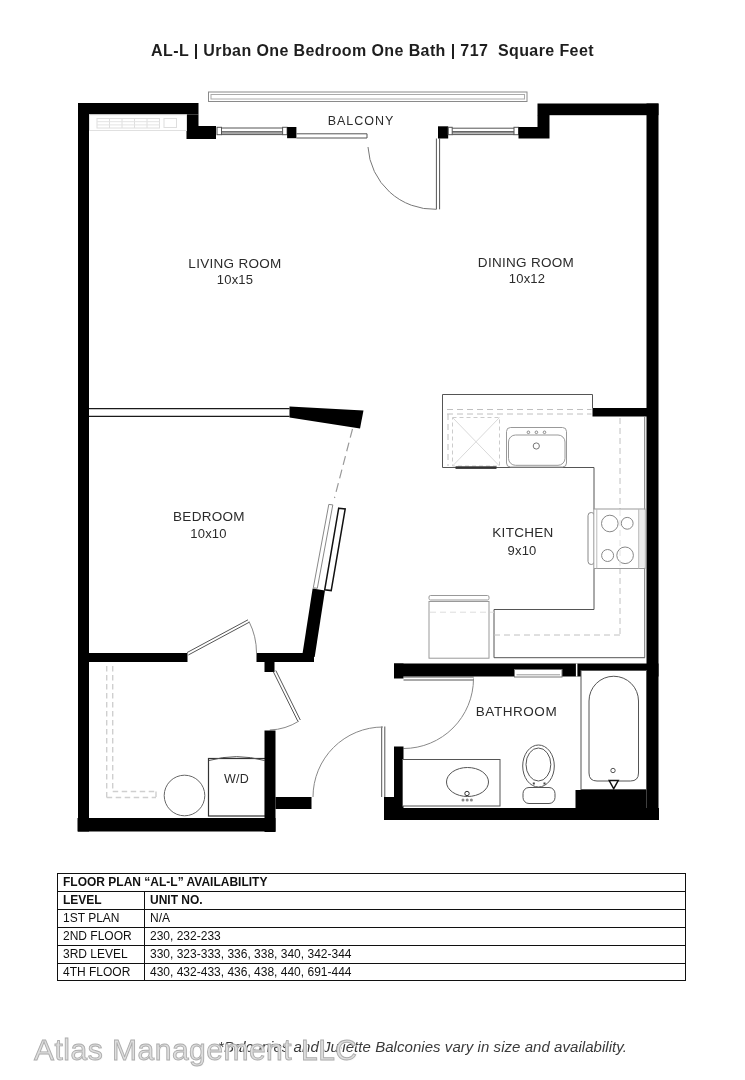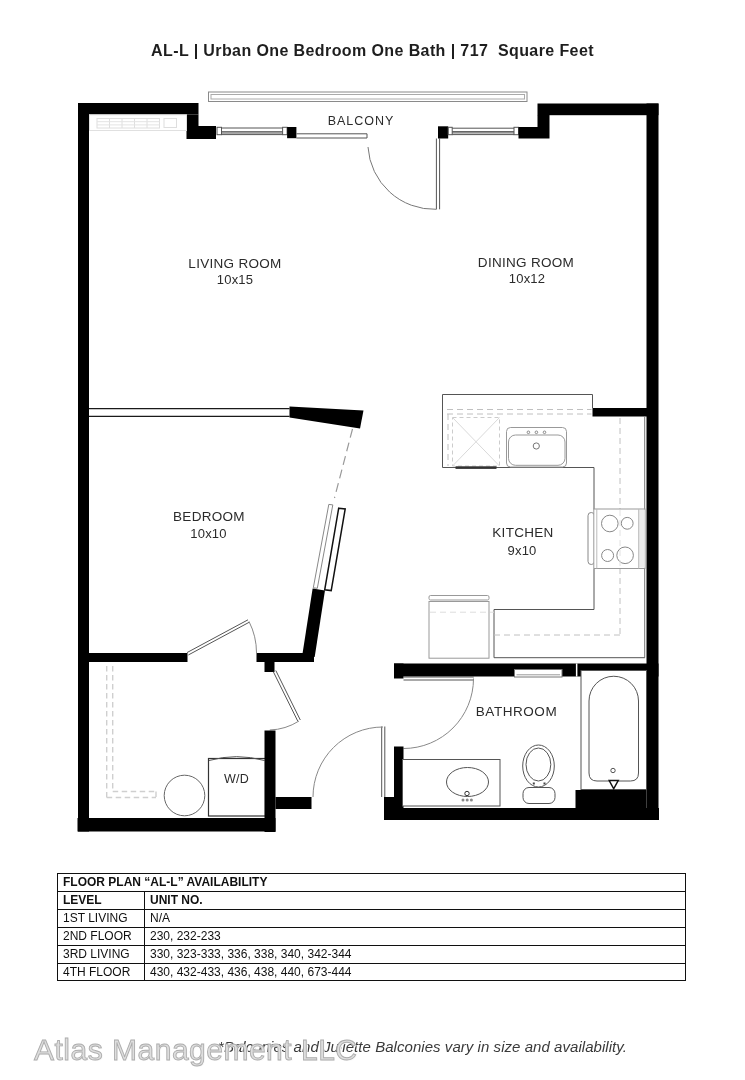--- a/index.html
+++ b/index.html
@@ -290,33 +290,33 @@
     </colgroup>
  <tbody>
       <tr>
         <td colspan="2" class="b">FLOOR PLAN “AL-L” AVAILABILITY</td>
       </tr>
  <tr>
         <td class="b">LEVEL</td>
         <td class="b">UNIT NO.</td>
       </tr>
  <tr>
-        <td>1ST LIVING</td>
+        <td>1ST PLAN</td>
         <td>N/A</td>
       </tr>
  <tr>
         <td>2ND FLOOR</td>
         <td>230, 232-233</td>
       </tr>
  <tr>
-        <td>3RD LIVING</td>
+        <td>3RD LEVEL</td>
         <td>330, 323-333, 336, 338, 340, 342-344</td>
       </tr>
  <tr>
         <td>4TH FLOOR</td>
-        <td>430, 432-433, 436, 438, 440, 673-444</td>
+        <td>430, 432-433, 436, 438, 440, 691-444</td>
       </tr>
 </tbody>
   </table>
 
 <div id="foot">*Balconies and Juliette Balconies vary in size and availability.</div>
 
 <div id="wm">Atlas Management LLC</div>
 
 </body></html>

